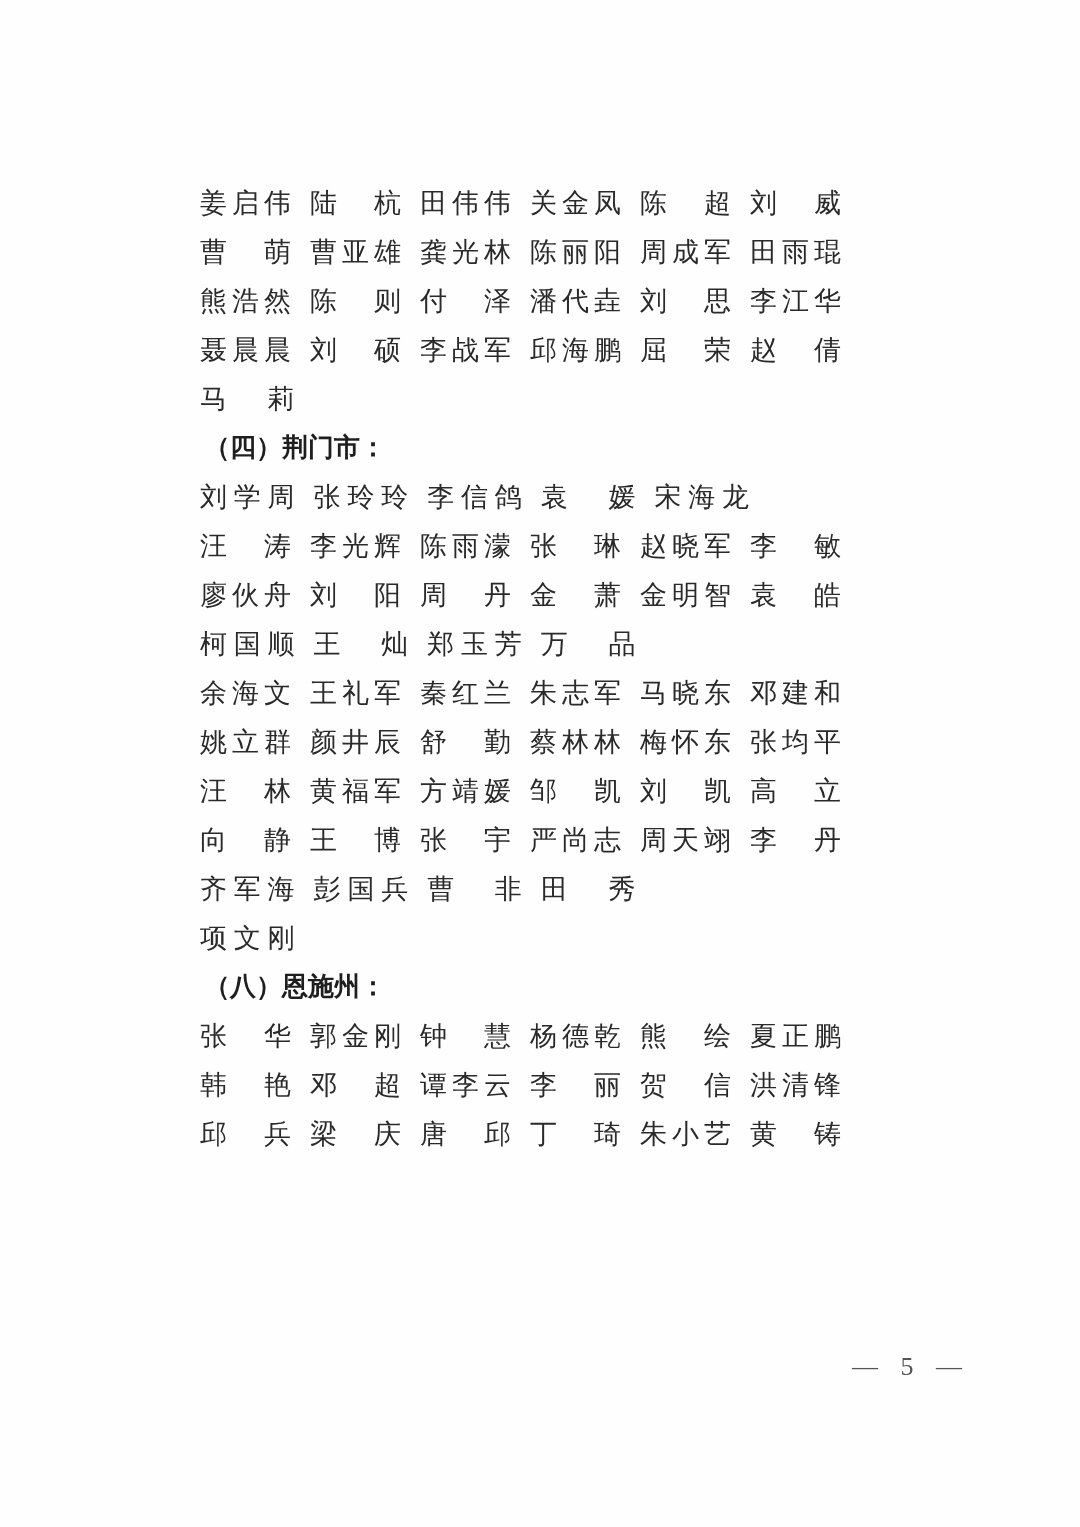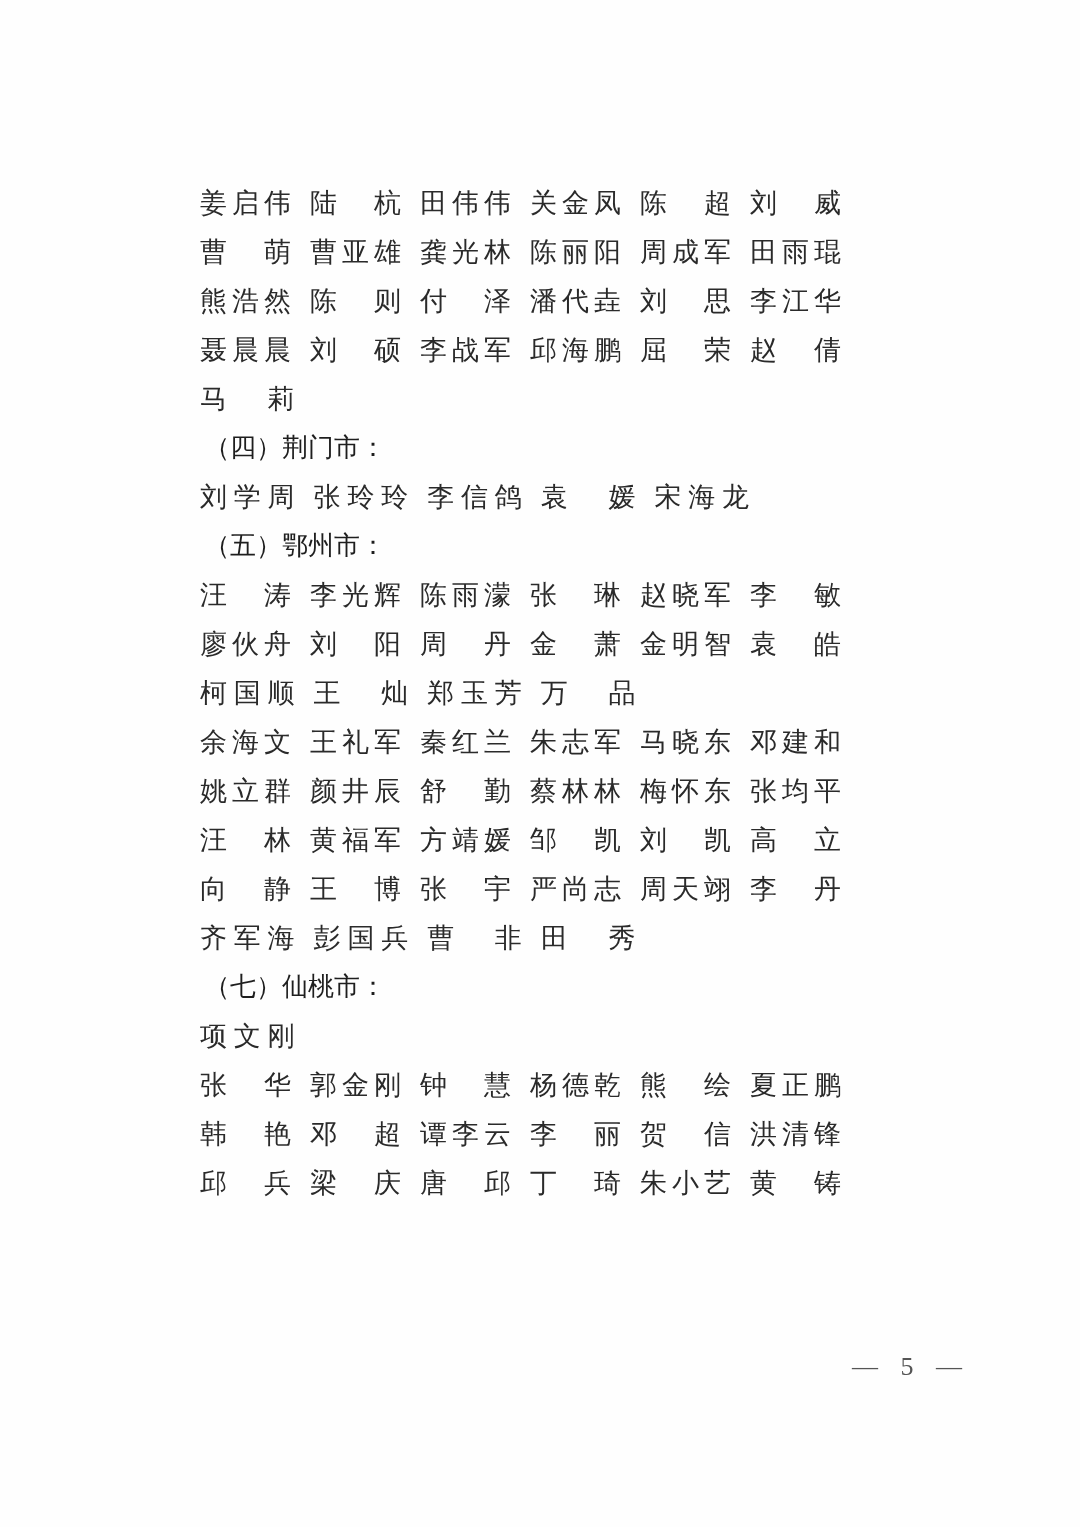--- a/index.html
+++ b/index.html
@@ -3,21 +3,21 @@
 <meta charset="utf-8">
 <style>
   html, body { margin: 0; padding: 0; background: #ffffff; }
   body { width: 1080px; height: 1527px; position: relative; overflow: hidden;
          font-family: "DejaVu Serif", "Liberation Serif", serif; color: #2a2a2a; }
   .page { position: absolute; left: 0; top: 0; width: 1080px; height: 1527px; background: #fefefe; }
   .content { position: absolute; left: 200px; top: 178px; width: 660px; }
   .row { height: 49px; display: flex; align-items: center; }
   .name { width: 113.6px; font-size: 27px; letter-spacing: 0; white-space: nowrap;
           display: flex; justify-content: space-between; box-sizing: border-box; padding-right: 19px; }
-  .heading { height: 49px; display: flex; align-items: center; font-size: 26px; font-weight: normal;
+  .heading { height: 49px; display: flex; align-items: center; font-size: 26px; font-weight: bold;
              color: #1e1e1e; padding-left: 4px; font-family: "DejaVu Sans", "Liberation Sans", sans-serif; }
   .page-number { position: absolute; left: 852px; top: 1352px; font-size: 26px; color: #555;
                  font-family: "Liberation Serif", serif; letter-spacing: 8px; }
 </style>
 </head>
 <body>
 
 <div class="page">
   <div class="content" id="content">
       <div class="row">
@@ -164,21 +164,20 @@
         <div class="name">
           <span>袁</span>
           <span>媛</span>
         </div>
         <div class="name">
           <span>宋</span>
           <span>海</span>
           <span>龙</span>
         </div>
       </div>
-      <div class="heading">（五）鄂州市：</div>
       <div class="row">
         <div class="name">
           <span>汪</span>
           <span>涛</span>
         </div>
         <div class="name">
           <span>李</span>
           <span>光</span>
           <span>辉</span>
         </div>
@@ -381,28 +380,28 @@
         </div>
         <div class="name">
           <span>曹</span>
           <span>非</span>
         </div>
         <div class="name">
           <span>田</span>
           <span>秀</span>
         </div>
       </div>
-      <div class="heading">（七）仙桃市：</div>
       <div class="row">
         <div class="name">
           <span>项</span>
           <span>文</span>
           <span>刚</span>
         </div>
       </div>
+      <div class="heading">（八）恩施州：</div>
       <div class="row">
         <div class="name">
           <span>张</span>
           <span>华</span>
         </div>
         <div class="name">
           <span>郭</span>
           <span>金</span>
           <span>刚</span>
         </div>

